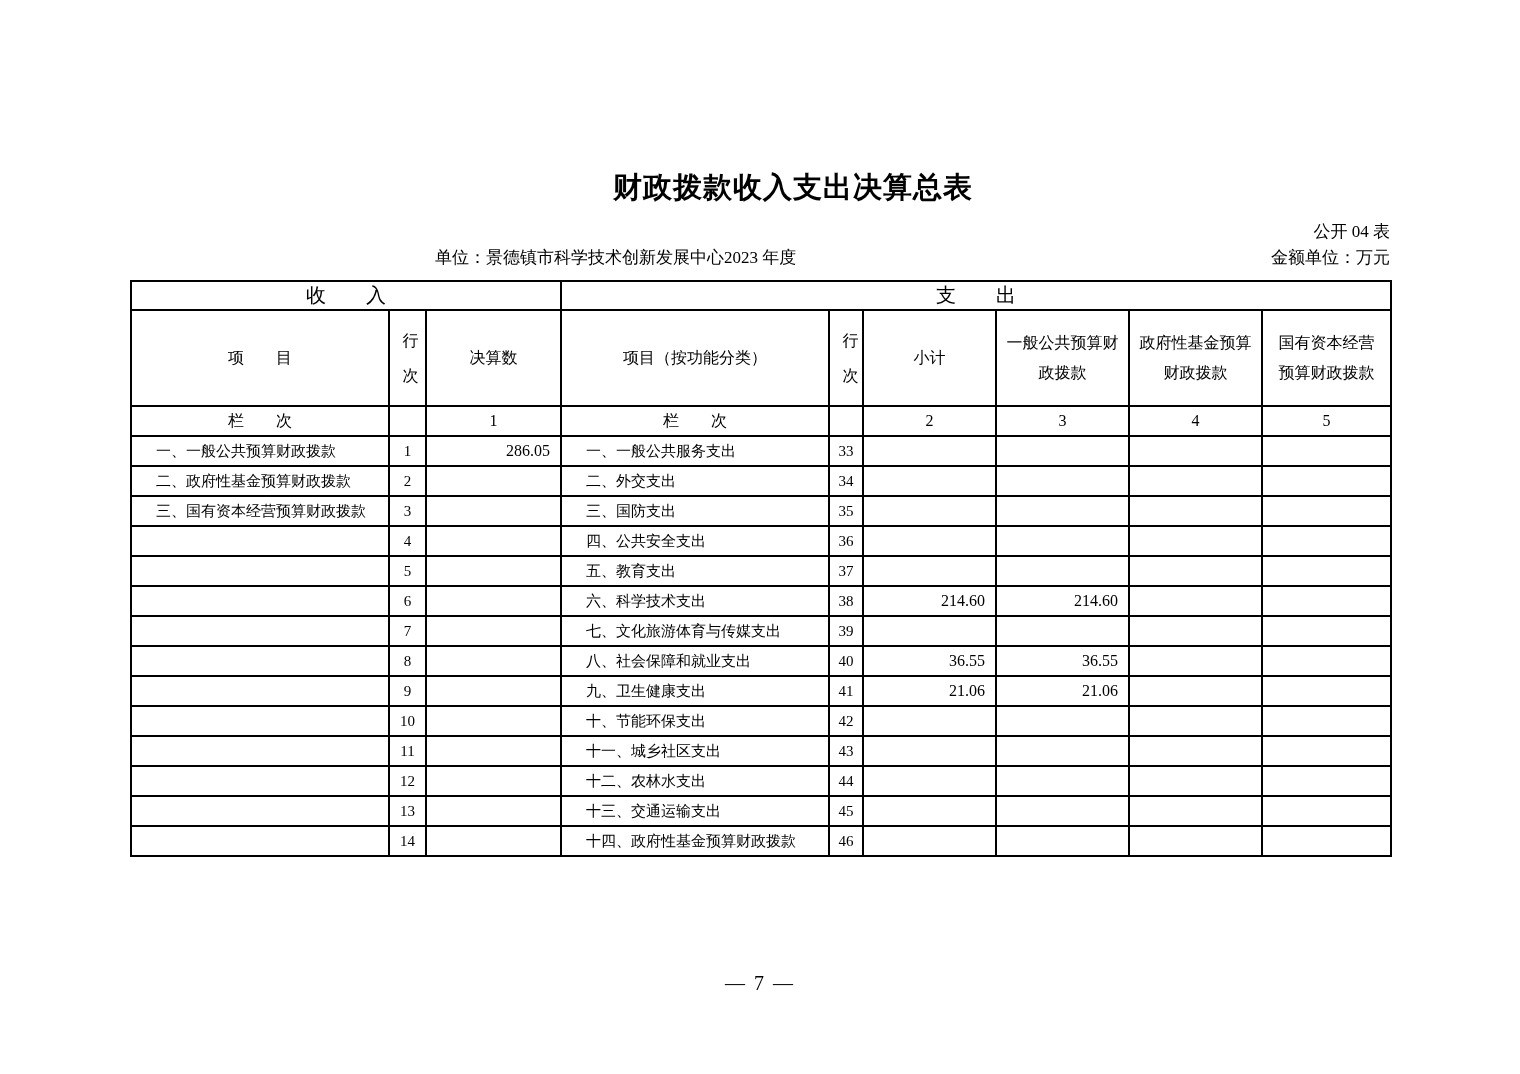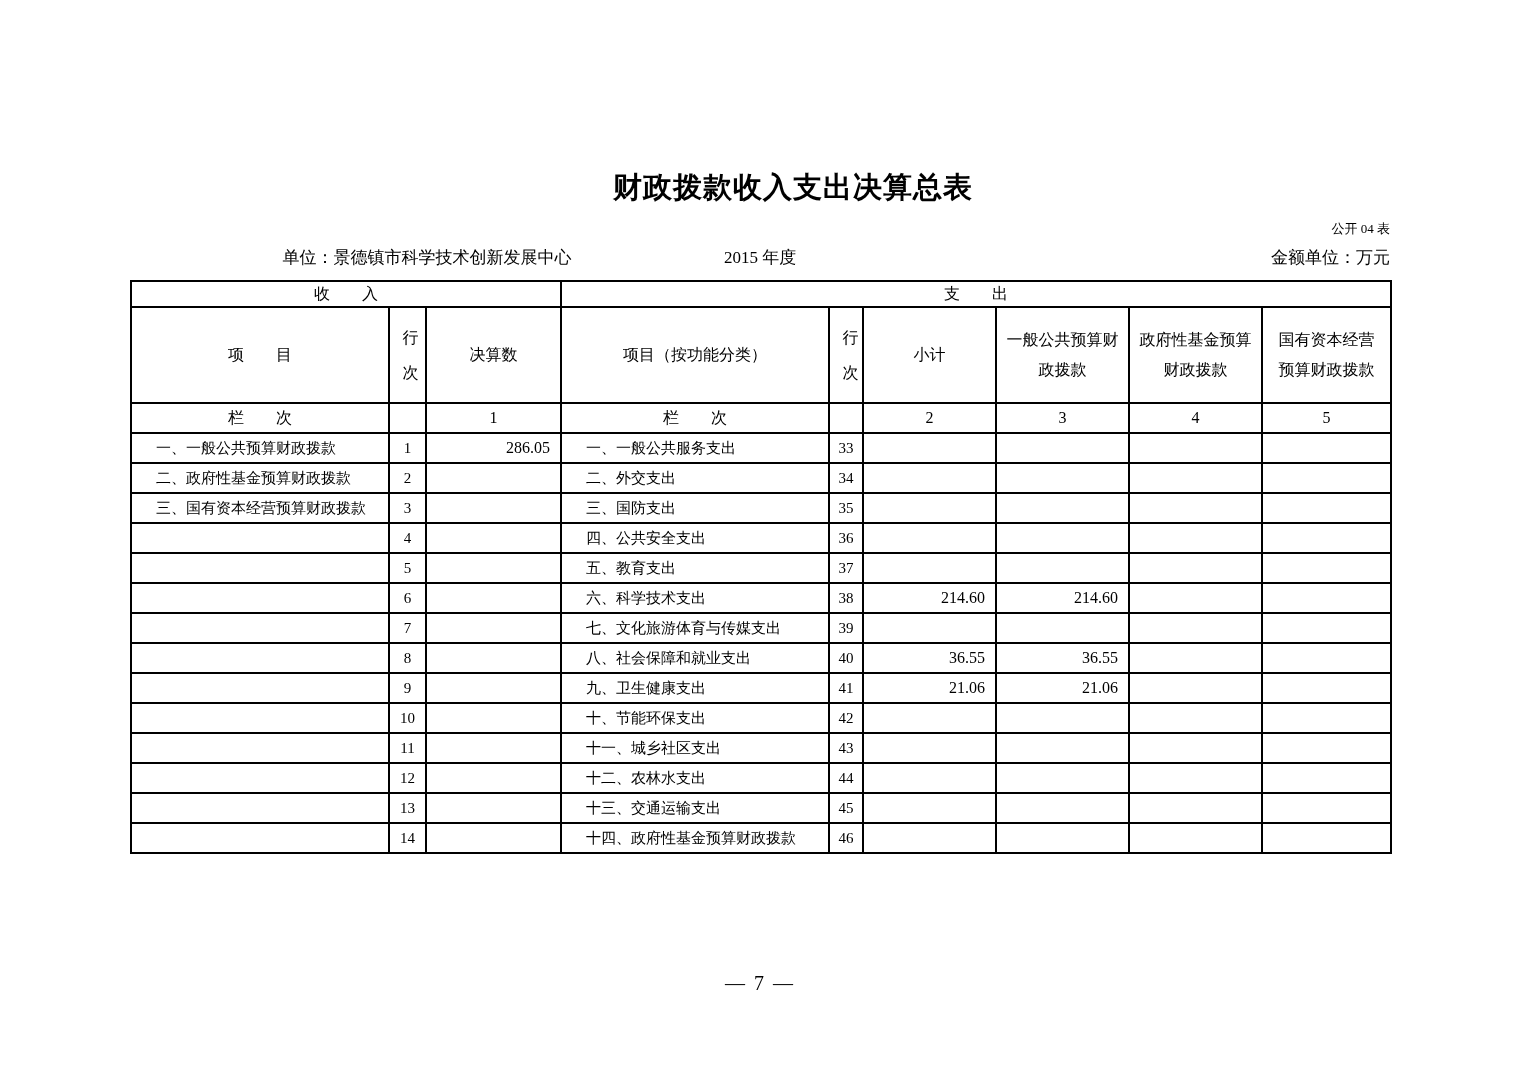--- a/index.html
+++ b/index.html
@@ -26,52 +26,52 @@
     font-weight: bold;
     letter-spacing: 1px;
     margin-left: 33px;
   }
   .code-line {
     position: absolute;
     top: 220px;
     left: 130px;
     width: 1260px;
     text-align: right;
-    font-size: 13px;
+    font-size: 17px;
   }
   .meta-row {
     position: absolute;
     top: 246px;
     left: 130px;
     width: 1260px;
     display: flex;
     align-items: baseline;
     font-size: 17px;
   }
-  .meta-left  { flex: 1; text-align: center; }
+  .meta-left  { flex: 1; text-align: right; }
   .meta-center { text-align: center; }
   .meta-right { flex: 1; text-align: right; }
 
   table.budget {
     position: absolute;
     top: 280px;
     left: 130px;
     width: 1260px;
     border-collapse: collapse;
     table-layout: fixed;
   }
   table.budget th, table.budget td {
     border: 2px solid #000;
     font-weight: normal;
     overflow: hidden;
     white-space: normal;
   }
   tr.r-section th {
     height: 26px;
-    font-size: 16px;
+    font-size: 20px;
     text-align: center;
     vertical-align: middle;
   }
   tr.r-head th {
     height: 90px;
     font-size: 16px;
     line-height: 1.9;
     text-align: center;
     vertical-align: middle;
     padding: 12px 8px;
@@ -112,21 +112,21 @@
 <body>
 
 <div class="page">
 
   <div class="doc-title">财政拨款收入支出决算总表</div>
 
   <div class="code-line">公开 04 表</div>
 
   <div class="meta-row">
     <span class="meta-left">单位：景德镇市科学技术创新发展中心</span>
-    <span class="meta-center">2015 年度</span>
+    <span class="meta-center">2023 年度</span>
     <span class="meta-right">金额单位：万元</span>
   </div>
 
   <table class="budget">
     <colgroup>
       <col style="width:258px">
       <col style="width:37px">
       <col style="width:135px">
       <col style="width:268px">
       <col style="width:34px">

